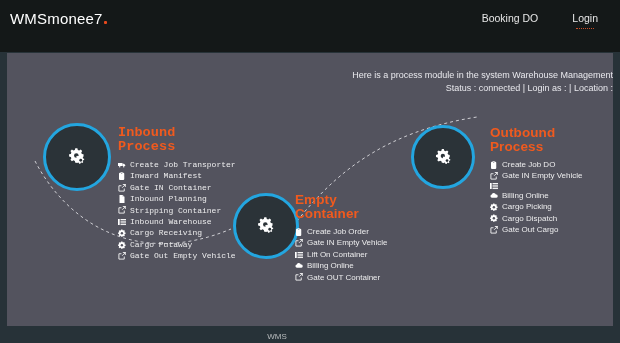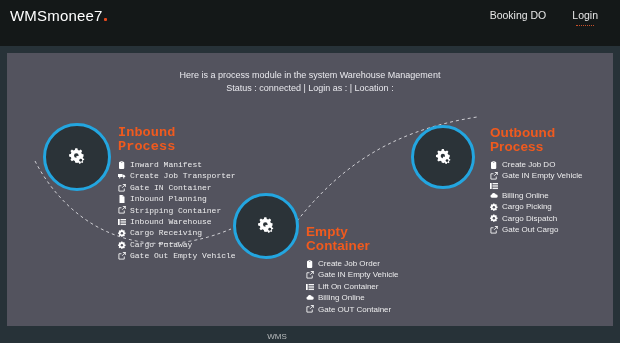--- a/index.html
+++ b/index.html
@@ -10,21 +10,21 @@
     width: 620px;
     height: 343px;
     background: #273238;
     font-family: "Liberation Sans", sans-serif;
     overflow: hidden;
     position: relative;
   }
 
   
   .topbar {
-    height: 46px;
+    height: 52px;
     background: #141818;
     display: flex;
     align-items: center;
     justify-content: space-between;
     padding: 0 22px 16px 10px;
     box-sizing: border-box;
   }
   .brand {
     color: #ffffff;
     font-size: 15px;
@@ -36,21 +36,21 @@
   .brand-dot {
     width: 3px;
     height: 3px;
     background: #e8491d;
     display: inline-block;
     margin-left: 1px;
     border-radius: 1px;
   }
   .nav {
     display: flex;
-    gap: 26px;
+    gap: 34px;
   }
   .nav a {
     color: #e6e6e6;
     font-size: 10.5px;
     text-decoration: none;
     white-space: nowrap;
     position: relative;
   }
   .nav a.active::after {
     content: "";
@@ -73,21 +73,21 @@
     box-sizing: border-box;
     overflow: hidden;
   }
   .intro {
     text-align: center;
     padding-top: 16px;
     color: #e9e9ee;
     font-size: 9px;
     line-height: 13px;
   }
-  .intro div { white-space: nowrap; }
+  .intro div { white-space: nowrap; text-align: right; }
 
   
   .flow-svg {
     position: absolute;
     left: 0;
     top: 0;
     width: 606px;
     height: 273px;
     pointer-events: none;
   }
@@ -138,21 +138,21 @@
     width: 8px;
     height: 8px;
     flex: 0 0 8px;
     display: inline-flex;
     align-items: center;
     justify-content: center;
   }
   .ico svg { display: block; }
 
   .block-inbound  { left: 111px; top: 73px; font-family: Liberation Mono, monospace; }
-  .block-empty    { left: 299px; top: 140px; margin-top: 32px; }
+  .block-empty    { left: 288px; top: 140px; }
   .block-outbound { left: 483px; top: 73px; }
 
   
   .footer {
     position: absolute;
     left: 0;
     top: 332px;
     width: 554px;
     text-align: center;
     color: #b9bcbe;
@@ -223,34 +223,34 @@
 
   <div class="block block-inbound">
     <h2>
       <span>Inbound</span><br>
       <span>Process</span>
     </h2>
     <ul>
         <li>
           <span class="ico">
             <svg width="8" height="8" viewBox="0 0 16 16" fill="#ffffff">
-              <path d="M10.5 1.5h-1A1.5 1.5 0 0 0 8 0H6.5A1.5 1.5 0 0 0 5 1.5H4a2 2 0 0 0-2 2V14a2 2 0 0 0 2 2h6.5a2 2 0 0 0 2-2V3.5a2 2 0 0 0-2-2zM6 1.5h2.5V3H6V1.5z"></path>
-            </svg>
-          </span>
-          <span>Inward Manifest</span>
-        </li>
-        <li>
-          <span class="ico">
-            <svg width="8" height="8" viewBox="0 0 16 16" fill="#ffffff">
               <path d="M0 4h9v6H0V4zm9.5 1.5H12l2.5 2.5V10H9.5V5.5z"></path>
               <circle cx="3.5" cy="11.5" r="1.4"></circle>
               <circle cx="11.5" cy="11.5" r="1.4"></circle>
             </svg>
           </span>
           <span>Create Job Transporter</span>
+        </li>
+        <li>
+          <span class="ico">
+            <svg width="8" height="8" viewBox="0 0 16 16" fill="#ffffff">
+              <path d="M10.5 1.5h-1A1.5 1.5 0 0 0 8 0H6.5A1.5 1.5 0 0 0 5 1.5H4a2 2 0 0 0-2 2V14a2 2 0 0 0 2 2h6.5a2 2 0 0 0 2-2V3.5a2 2 0 0 0-2-2zM6 1.5h2.5V3H6V1.5z"></path>
+            </svg>
+          </span>
+          <span>Inward Manifest</span>
         </li>
         <li>
           <span class="ico">
             <svg width="8" height="8" viewBox="0 0 16 16" fill="none" stroke="#ffffff" stroke-width="1.7">
               <path d="M12.5 9v5.2H1.8V3.5H7"></path>
               <path d="M9 6.8L14.6 1.2M10.6 1h4v4" stroke-linecap="square"></path>
             </svg>
           </span>
           <span>Gate IN Container</span>
         </li>

